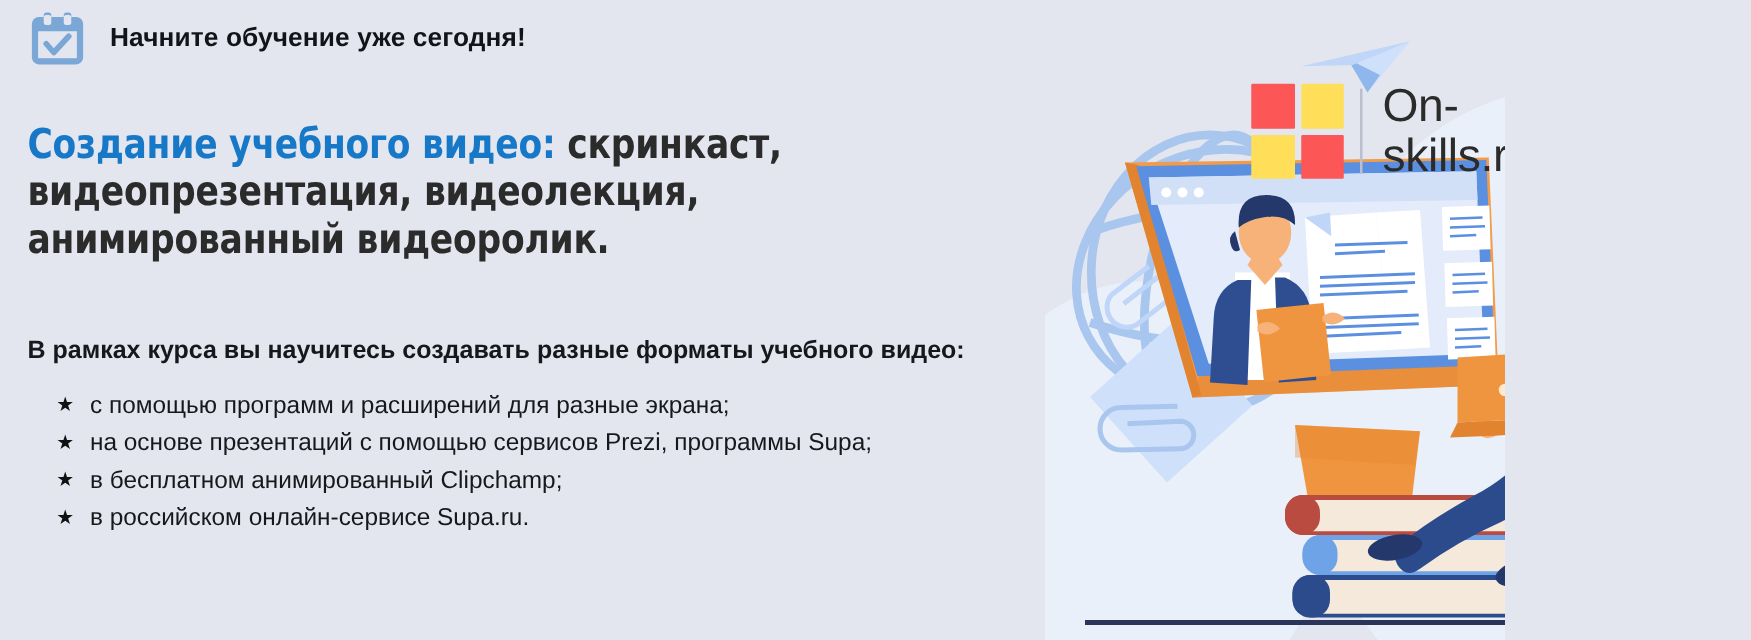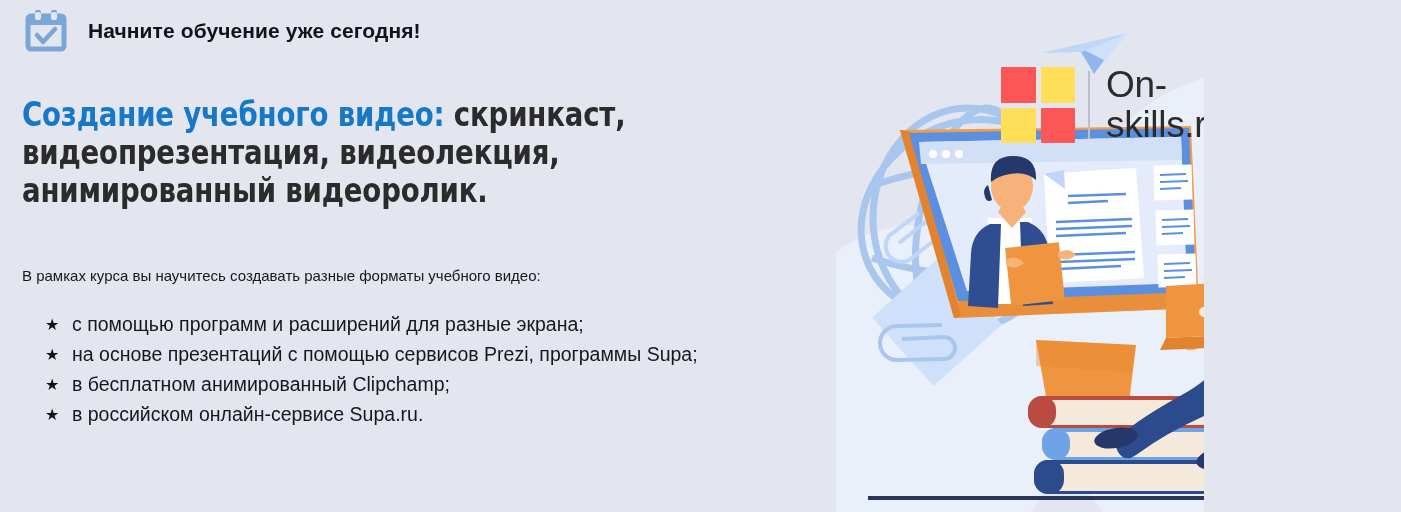--- a/index.html
+++ b/index.html
@@ -33,21 +33,21 @@
     font-size:33px;line-height:38px;
     color:#2B2B2B;
     letter-spacing:-0.2px;
     transform:scaleX(.93);transform-origin:left top;
   }
   .headline .hl-blue{color:#1878C8;}
 
   
   .lead{
     position:absolute;left:22px;top:245px;width:760px;
-    font-size:15px;line-height:31px;font-weight:normal;color:#16181C;
+    font-size:20px;line-height:31px;font-weight:bold;color:#16181C;
   }
 
   
   .bullets{
     position:absolute;left:45px;top:310px;width:790px;
     list-style:none;margin:0;padding:0;
     font-size:19.5px;line-height:29px;color:#16181C;
   }
   .bullets li{
     position:relative;padding-left:27px;margin-bottom:1px;

